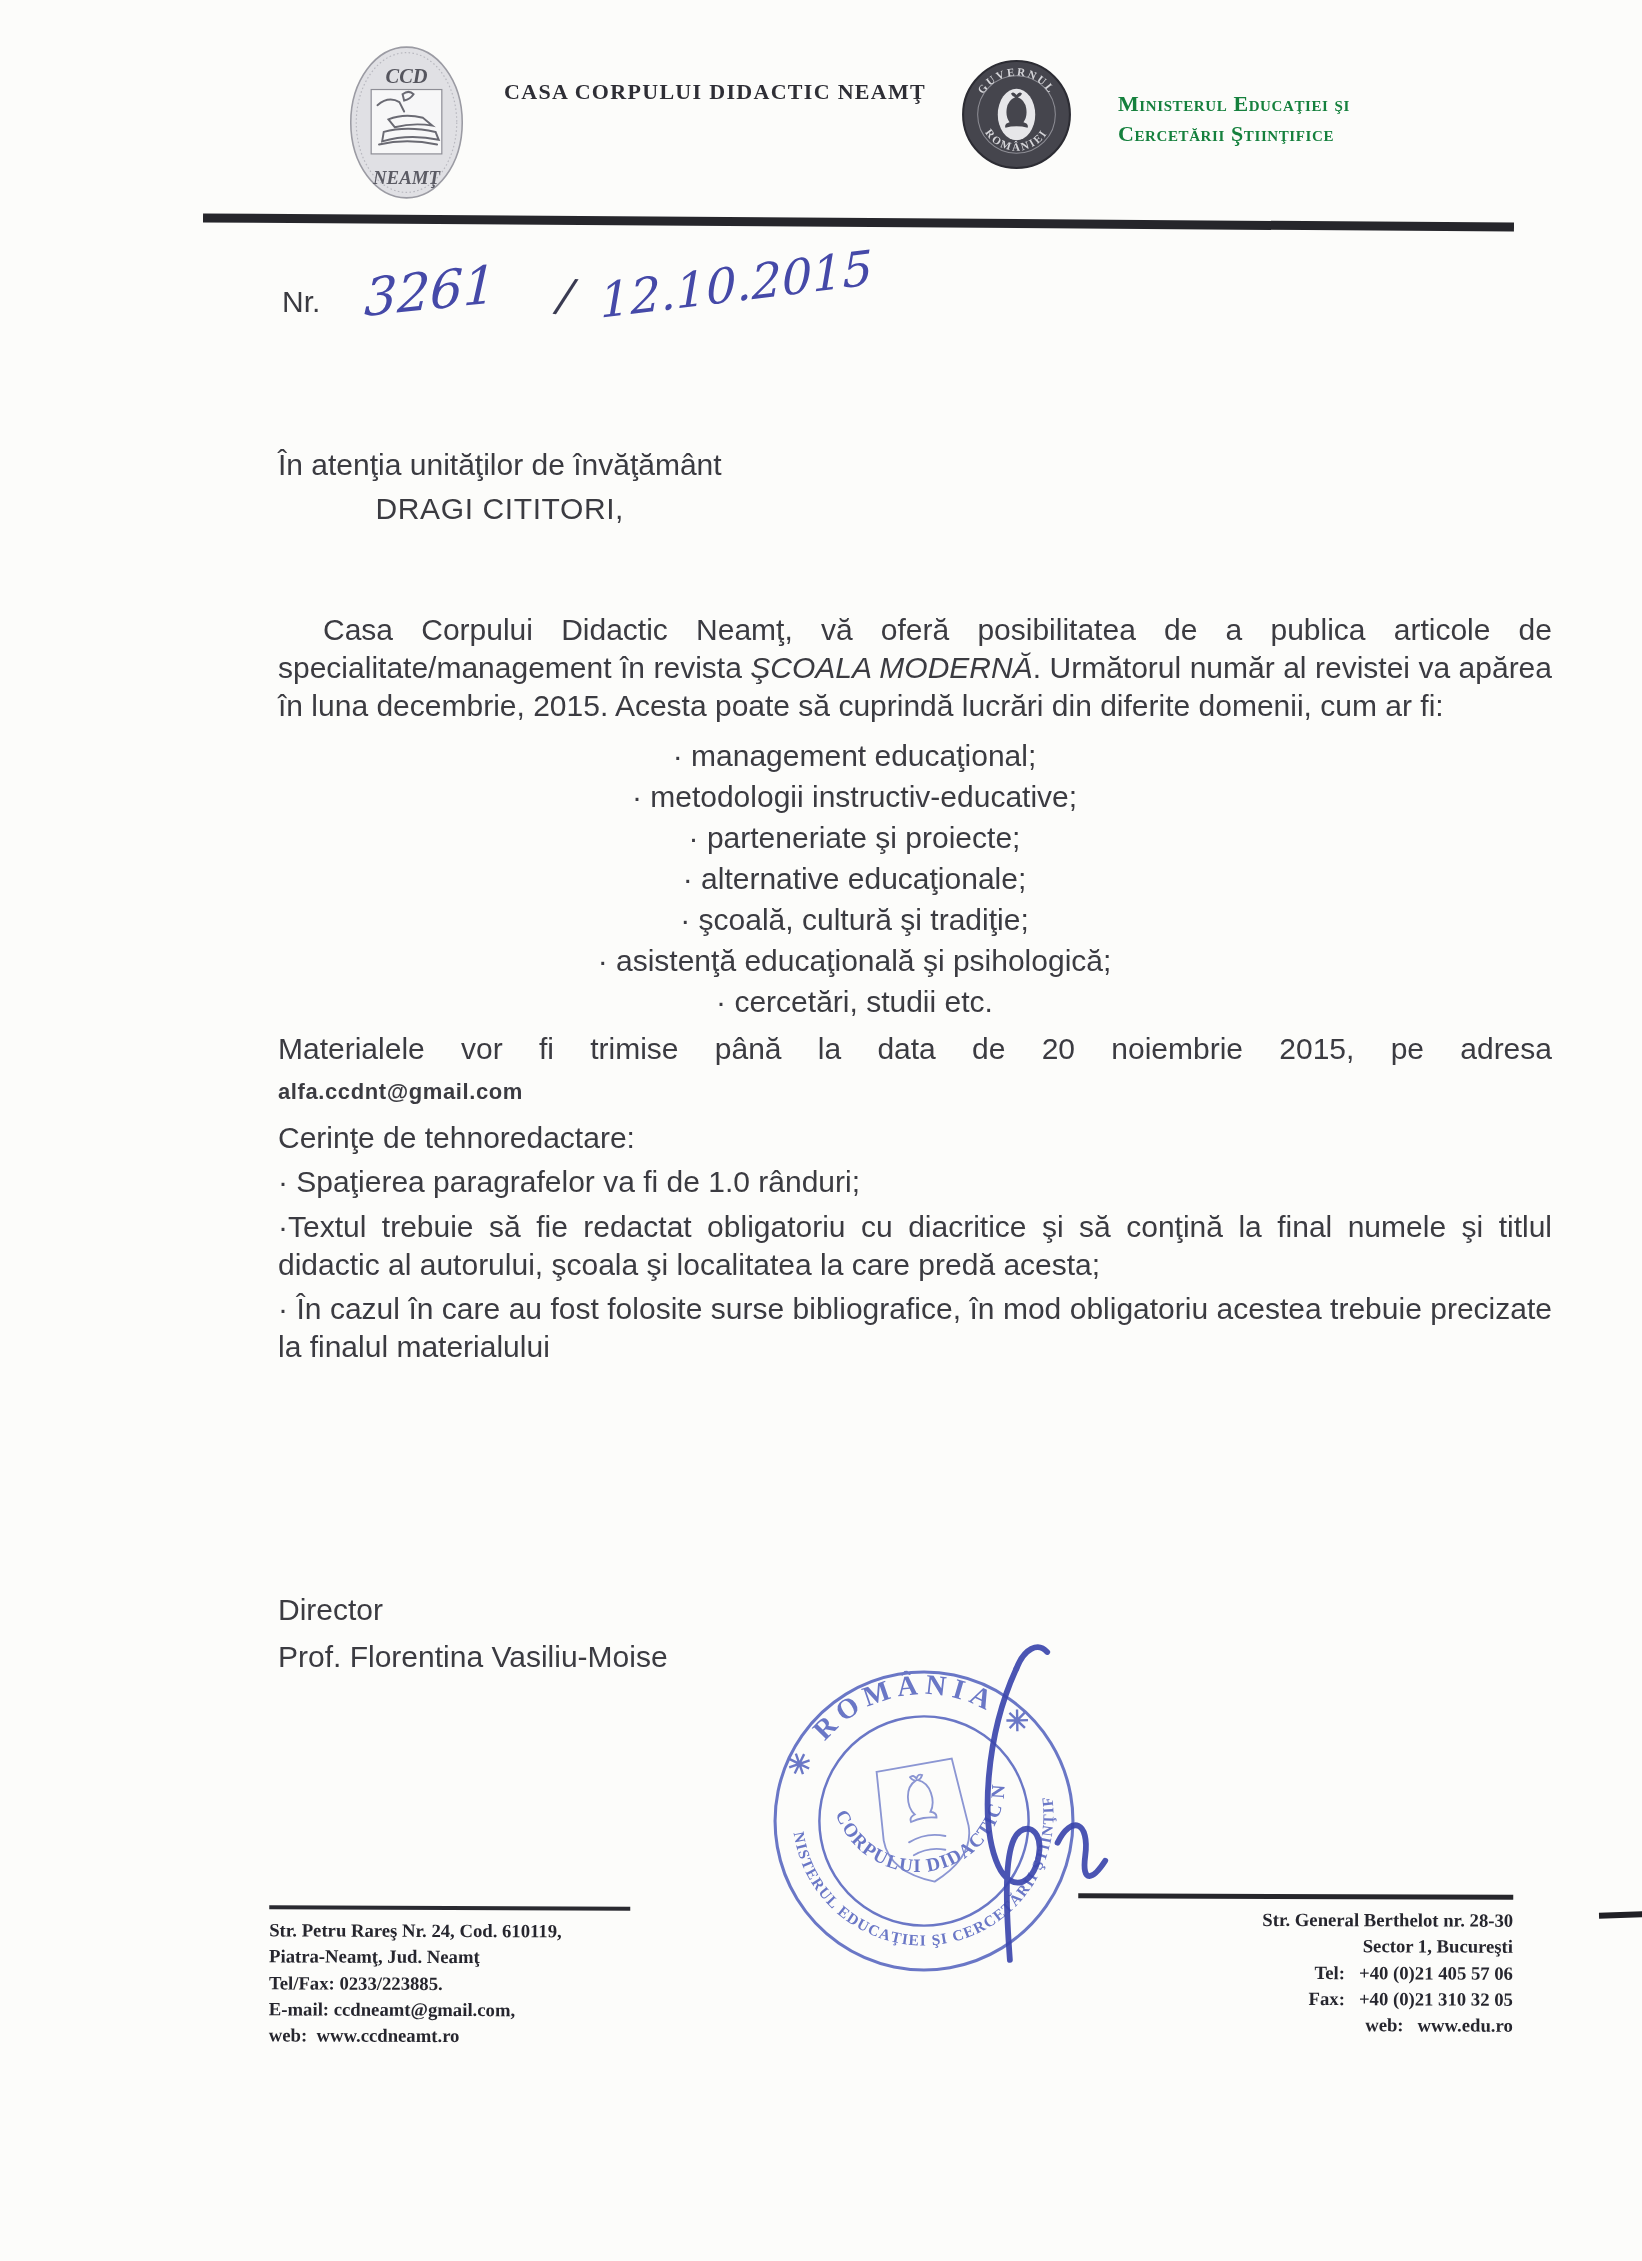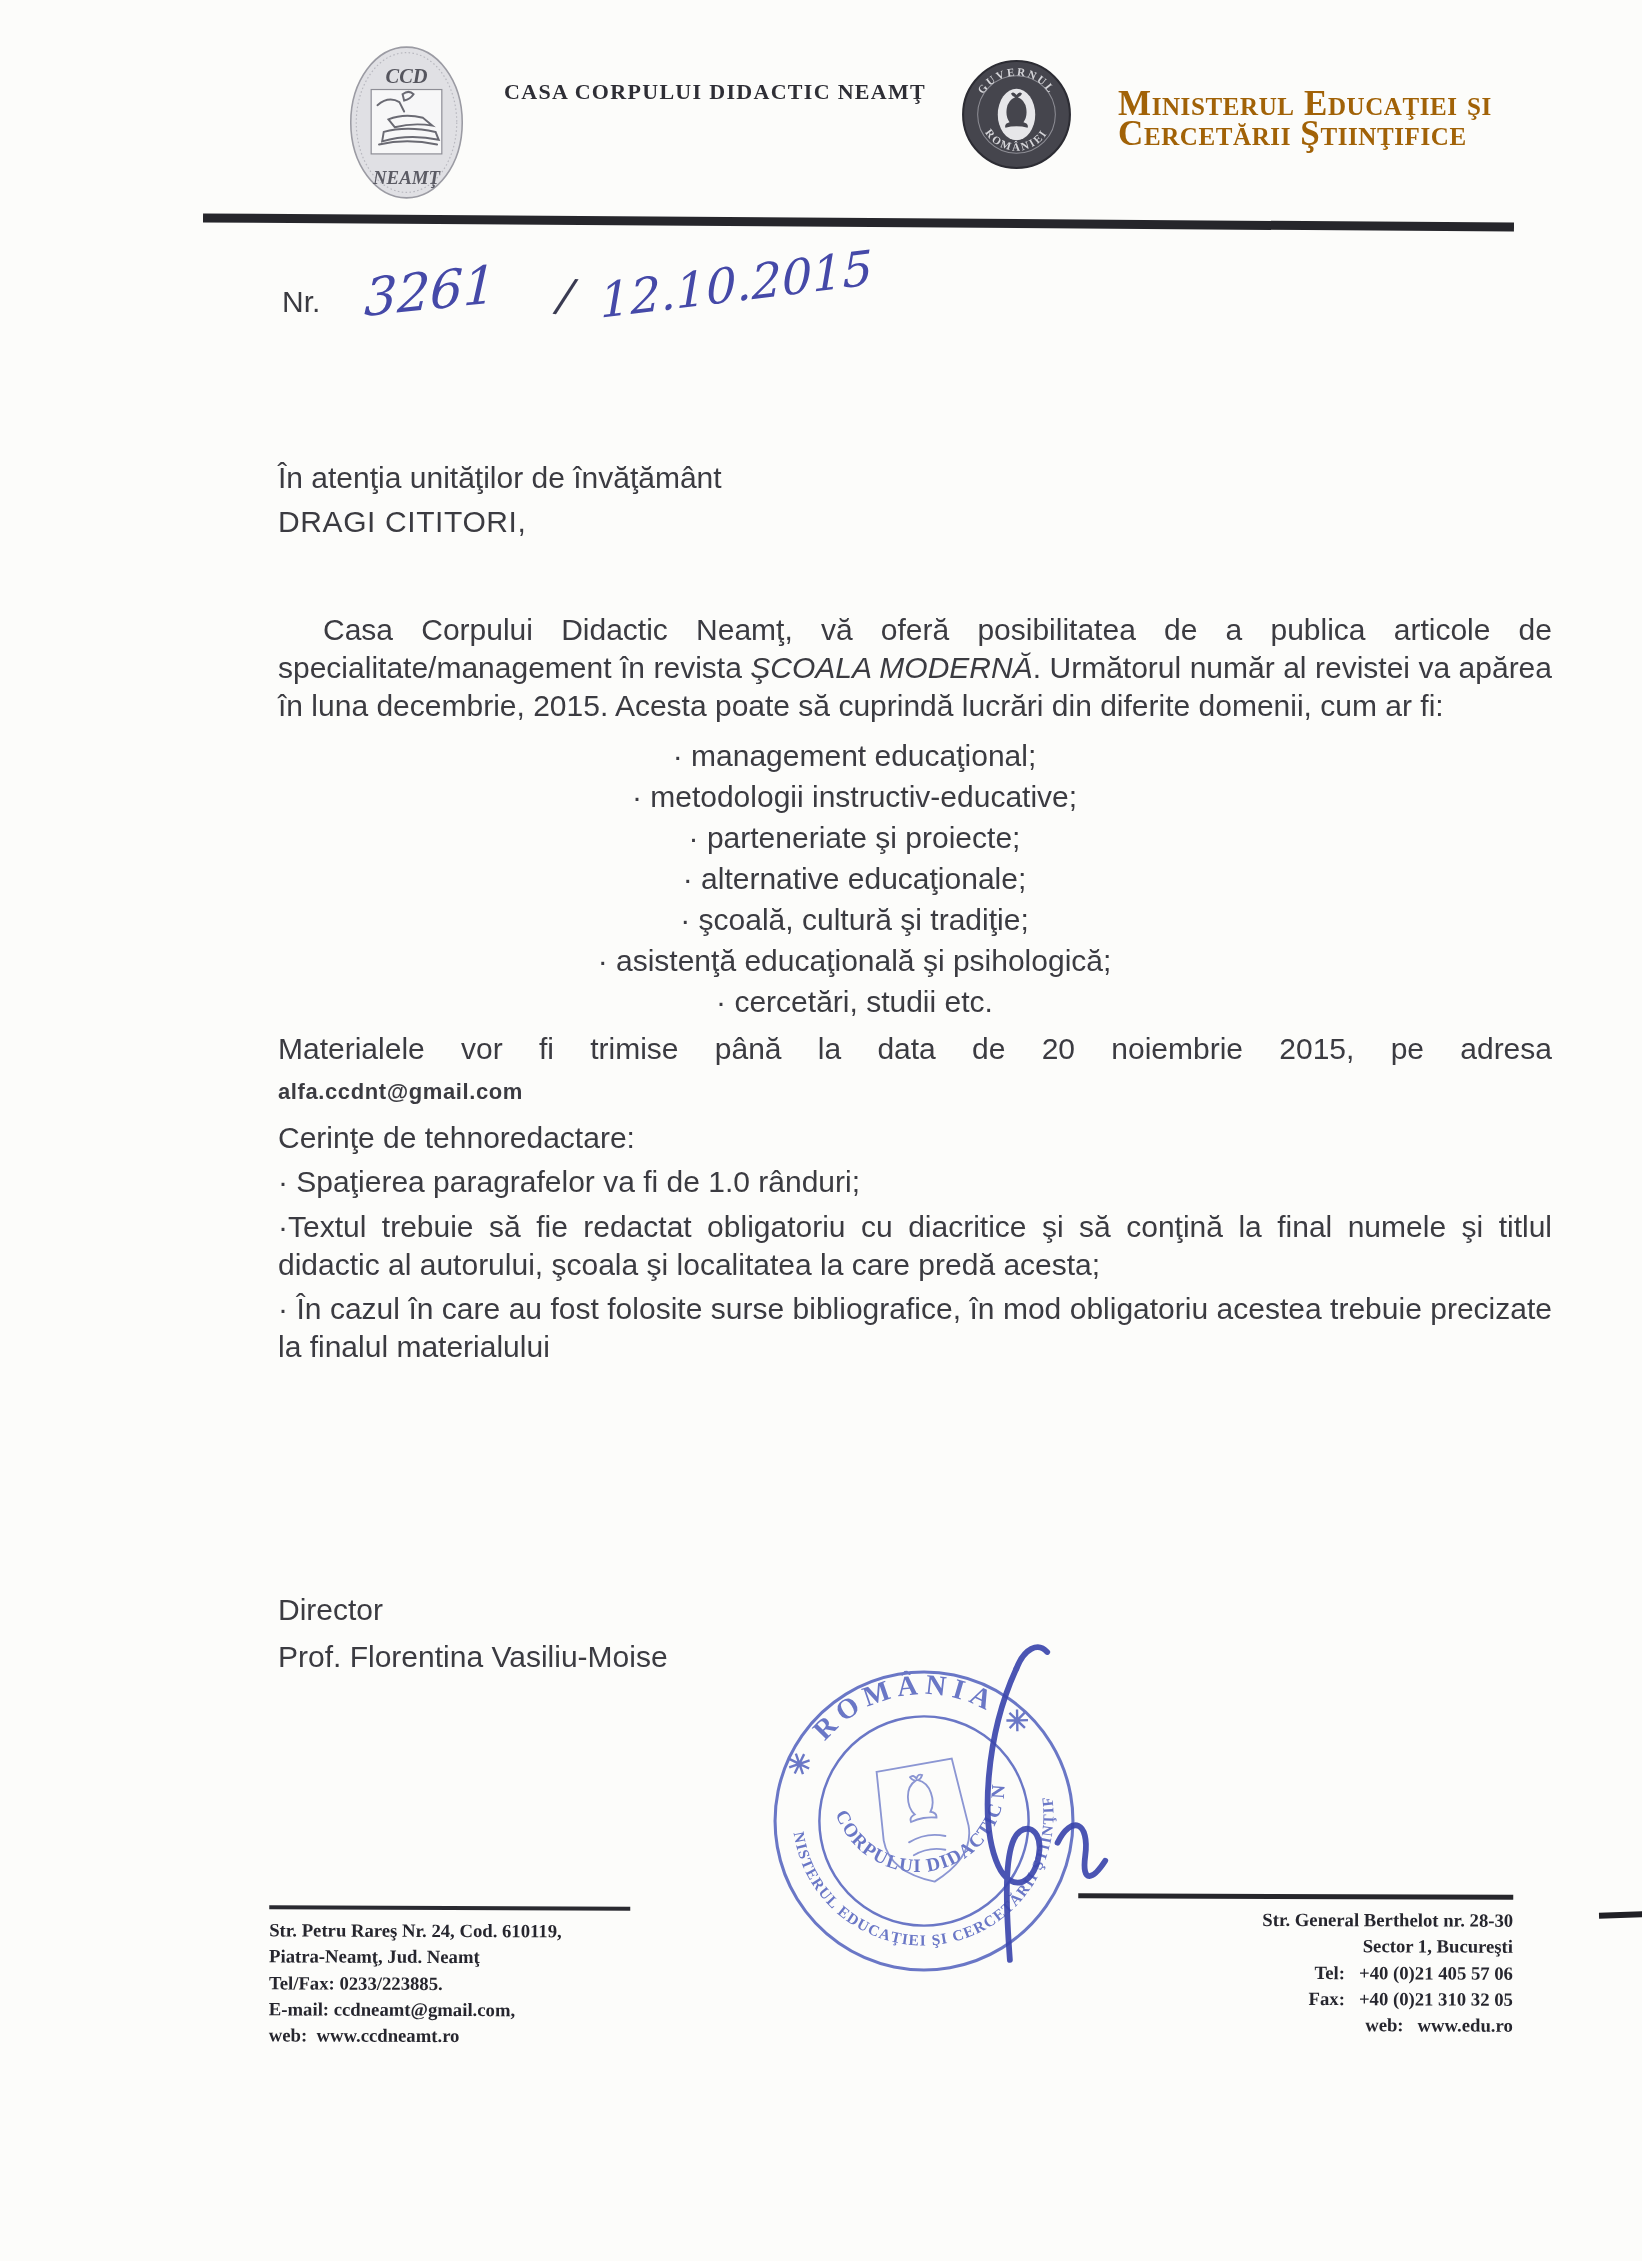--- a/index.html
+++ b/index.html
@@ -16,38 +16,38 @@
   .org-name{
     position:absolute;left:504px;top:79px;
     font-family:"Liberation Serif",serif;font-weight:bold;
     font-size:22px;letter-spacing:1.3px;color:#2e2e35;
   }
   .gov-seal{position:absolute;left:961px;top:59px;width:111px;height:111px;}
   .ministry{
     position:absolute;left:1118px;top:89px;
     font-family:"Liberation Serif",serif;
     font-variant:small-caps;font-weight:bold;
-    font-size:35px;line-height:30px;letter-spacing:0.6px;color:#a16207;
+    font-size:22px;line-height:30px;letter-spacing:0.6px;color:#15803d;
   }
   .top-rule{
     position:absolute;left:203px;top:218px;width:1311px;height:9px;
     background:#26262b;transform:rotate(0.4deg);
   }
   
   .reg-line{position:absolute;left:282px;top:273px;width:773px;height:90px;}
   .reg-label{position:absolute;left:0;top:11.6px;font-size:30px;color:#3a3a40;}
   .hand{
     font-family:"DejaVu Serif",serif;font-style:italic;
     color:#4549a8;display:inline-block;white-space:nowrap;
   }
   .hand.num{position:absolute;left:82px;top:-11.6px;font-size:52px;transform:rotate(-6deg) skewX(-8deg);}
   .hand.slash{position:absolute;left:276px;top:-3.9px;font-size:45px;color:#3a3b52;transform:rotate(6deg);}
   .hand.date{position:absolute;left:317px;top:-17px;font-size:48px;transform:rotate(-7deg) skewX(-6deg);}
   
-  .salutation{position:absolute;left:278px;top:456px;font-size:30px;line-height:44px;}
+  .salutation{position:absolute;left:278px;top:443px;font-size:30px;line-height:44px;text-align:center;}
   .salutation .caps{letter-spacing:0.6px;}
   
   .main-text{position:absolute;left:278px;top:611px;width:1274px;font-size:30px;line-height:38px;}
   .main-text p{margin:0;}
   .para1{text-align:justify;text-indent:45px;}
   .italic{font-style:italic;}
   .bullets{width:1153px;text-align:center;line-height:41px;margin-top:10.3px;}
   .para2{margin-top:7.7px !important;text-align:justify;text-align-last:justify;}
   .email{margin-top:5.2px !important;font-weight:bold;font-size:22px;letter-spacing:0.6px;}
   .cerinte{margin-top:7.7px !important;}

